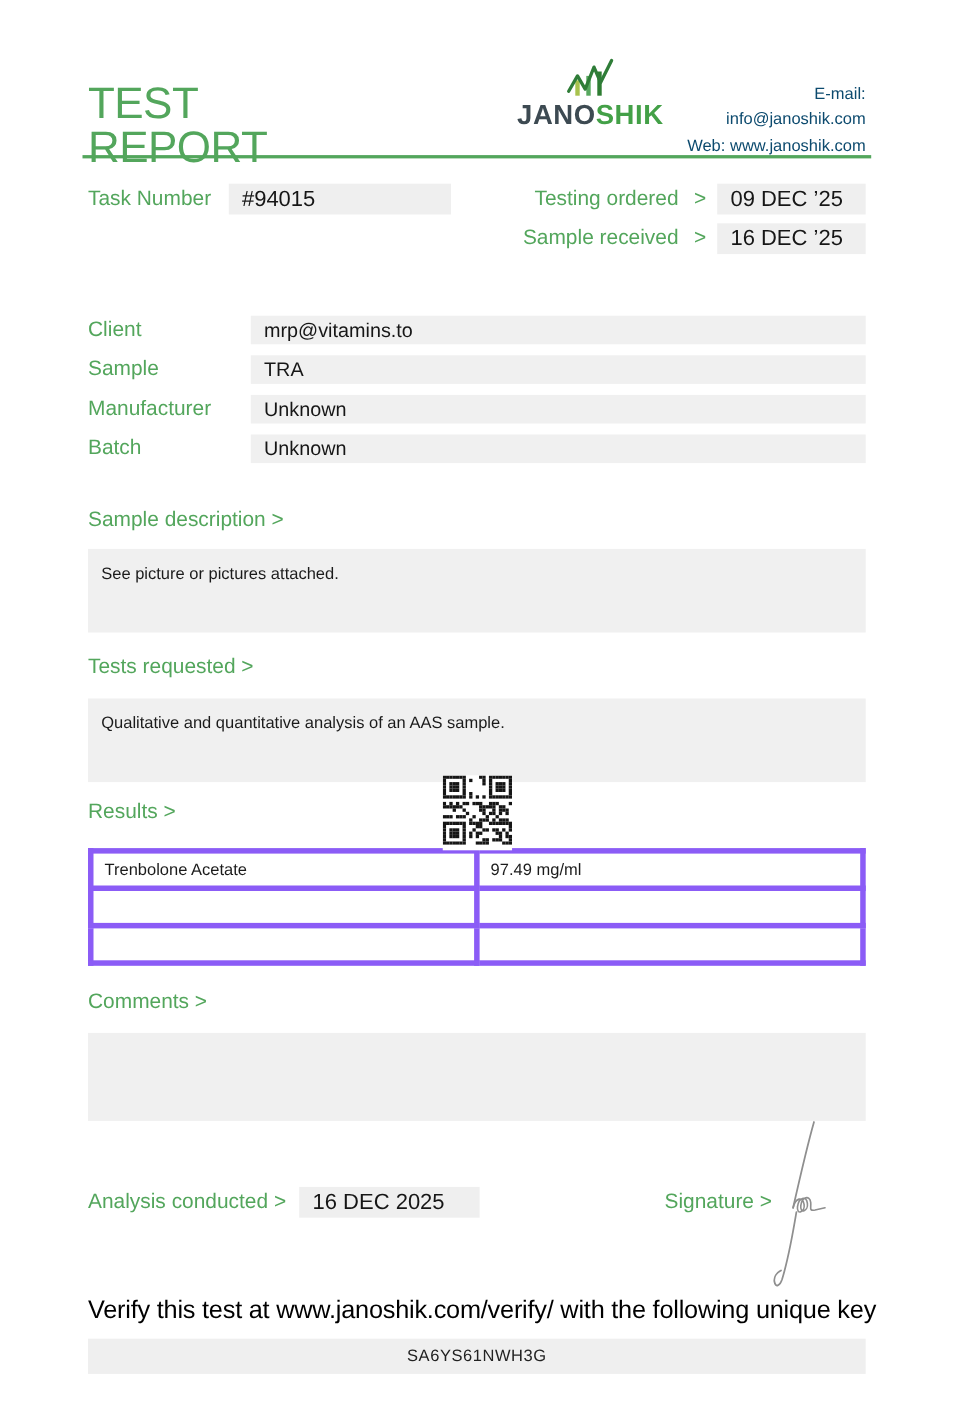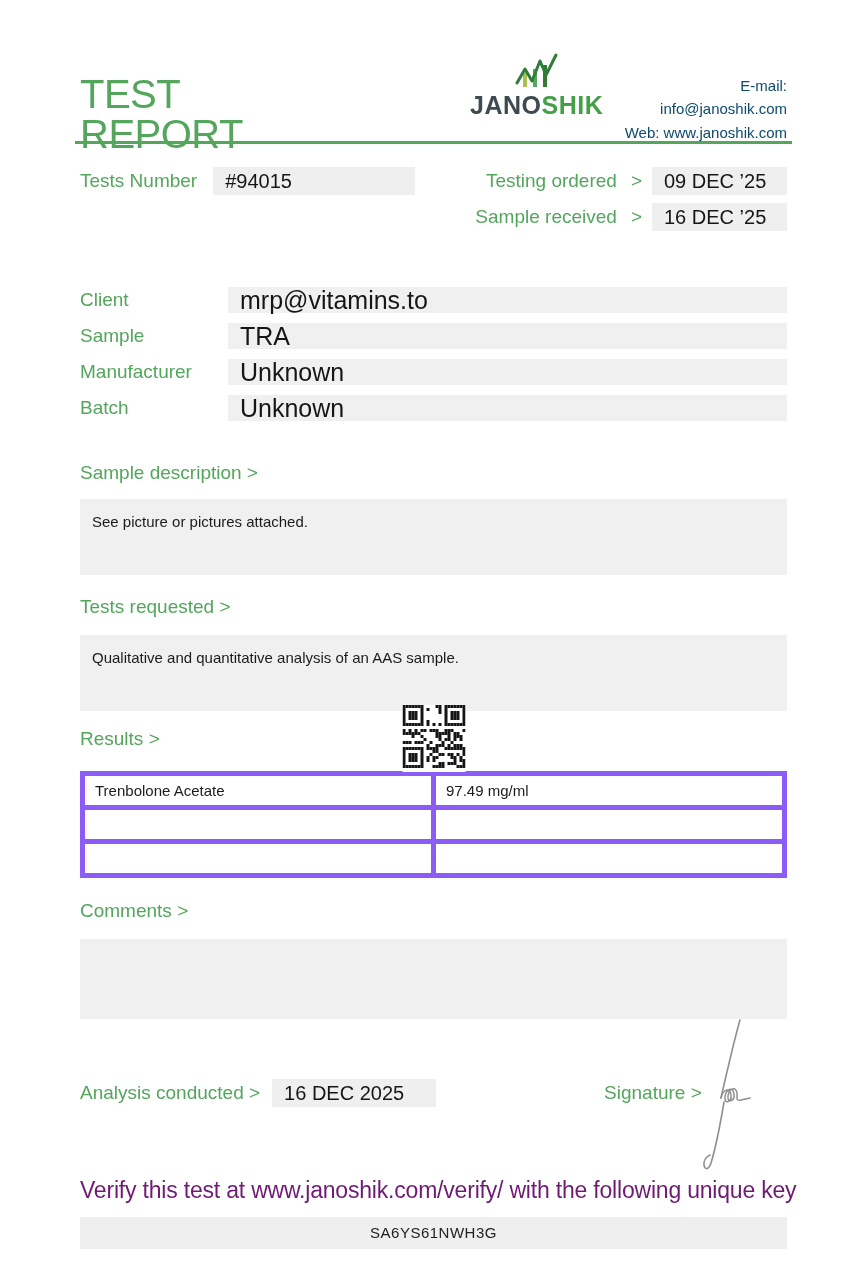--- a/index.html
+++ b/index.html
@@ -28,21 +28,21 @@
   .arrow{color:#53a65c;font-size:19px;line-height:28px;margin:0 10px 0 14px;}
   .value-box{background:#efefef;font-size:20px;line-height:28px;padding:0 12px;color:#161616;white-space:nowrap;}
   .task-box{min-width:178px;margin-left:16px;}
   .meta-right .date-row{display:flex;justify-content:flex-end;margin-bottom:8px;}
   .date-box{min-width:111px;}
 
   
   .info{margin-top:48px;}
   .info-row{display:flex;margin-bottom:10px;}
   .info-row .green-label{width:148px;font-size:19px;line-height:26px;}
-  .info-value{flex:1;background:#f0f0f0;font-size:25px;line-height:26px;padding:0 12px;color:#161616;}
+  .info-value{flex:1;background:#f0f0f0;font-size:18px;line-height:26px;padding:0 12px;color:#161616;}
 
   
   .section-heading{color:#53a65c;font-size:19px;line-height:20px;font-weight:400;}
   .desc-heading{margin-top:42px;}
   .gray-box{background:#f0f0f0;margin-top:16px;padding:12px 12px;font-size:15px;line-height:1.4;box-sizing:border-box;}
   .box-76{height:76px;}
   .tests-heading{margin-top:22px;}
   .tests-box{margin-top:18px;}
 
   .results-wrap{position:relative;margin-top:18px;}
@@ -52,21 +52,21 @@
 
   .comments-heading{margin-top:23px;}
   .comments-box{margin-top:18px;height:80px;}
 
   
   .foot-row{display:flex;margin-top:60px;align-items:flex-start;}
   .analysis-box{margin-left:12px;min-width:140px;}
   .signature-label{margin-left:168px;}
   .signature{position:absolute;left:688px;top:1012px;}
 
-  .verify{color:#701a75;font-size:23px;letter-spacing:-0.2px;margin-top:70px;white-space:nowrap;}
+  .verify{color:#000000;font-size:23px;letter-spacing:-0.2px;margin-top:70px;white-space:nowrap;}
   .key-box{background:#efefef;margin-top:13px;height:32px;line-height:32px;text-align:center;font-size:15px;letter-spacing:0.5px;color:#222;}
 </style>
 </head>
 <body>
 
 <div class="page">
 
   <div class="header">
     <div class="report-title">TEST REPORT</div>
     <div class="logo">
@@ -81,21 +81,21 @@
     <div class="contact">
       <div><span>E-mail:</span> <span>info@janoshik.com</span></div>
       <div><span>Web:</span> <span>www.janoshik.com</span></div>
     </div>
   </div>
 
   <hr class="rule">
 
   <div class="meta">
     <div class="meta-left">
-      <span class="green-label">Tests Number</span>
+      <span class="green-label">Task Number</span>
       <span class="value-box task-box">#94015</span>
     </div>
     <div class="meta-right">
       <div class="date-row">
         <span class="green-label">Testing ordered</span>
         <span class="arrow">&gt;</span>
         <span class="value-box date-box">09 DEC ’25</span>
       </div>
       <div class="date-row">
         <span class="green-label">Sample received</span>

